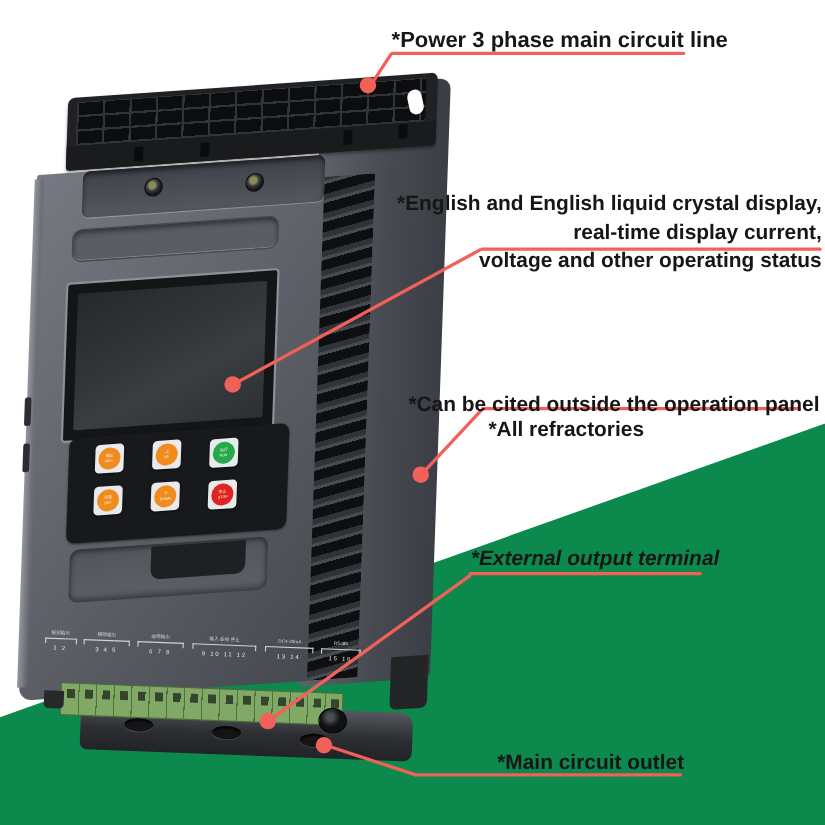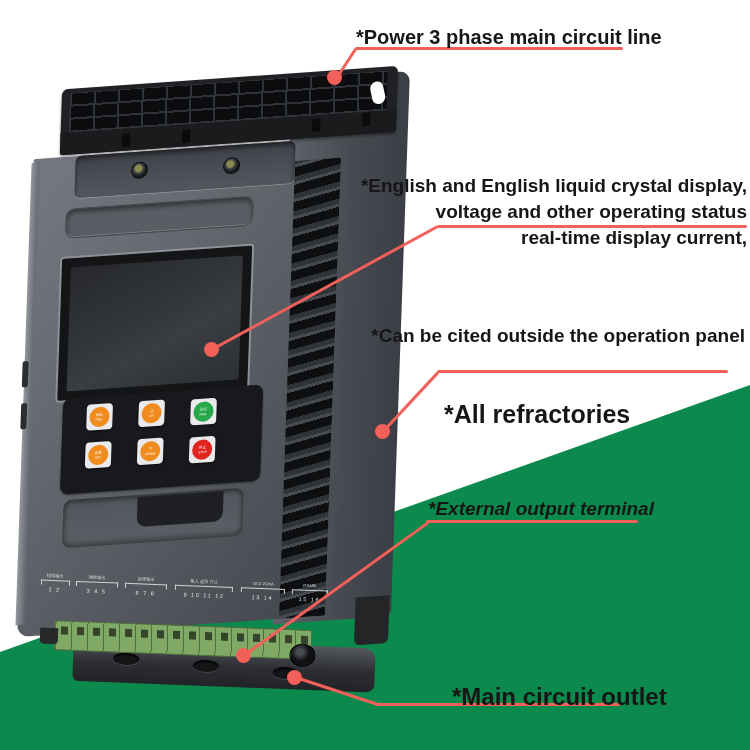--- a/index.html
+++ b/index.html
@@ -92,24 +92,24 @@
   
   .leader{position:absolute;height:3px;background:var(--leader,#f2605a);border-radius:2px;
           transform-origin:0 50%;z-index:40;}
   .dot{position:absolute;width:15px;height:15px;border-radius:50%;
        background:var(--leader,#f2605a);z-index:41;}
 
   
   .ann{position:absolute;color:#161616;font-weight:700;z-index:50;white-space:nowrap;}
   #t-power{left:356px;top:26px;font-size:20px;}
   #t-display{right:3px;top:173px;font-size:19px;text-align:right;line-height:26px;}
-  #t-panel{right:5px;top:325px;font-size:19px;}
-  #t-refract{left:444px;top:400px;font-size:25px;}
+  #t-panel{right:5px;top:358px;font-size:19px;}
+  #t-refract{left:444px;top:380px;font-size:19px;}
   #t-ext{left:428px;top:498px;font-size:19px;font-style:italic;}
-  #t-outlet{left:452px;top:683px;font-size:24px;}
+  #t-outlet{left:452px;top:683px;font-size:19px;}
 </style>
 </head>
 <body>
 
 <div id="scene">
 
   <div id="green-bg"></div>
 
   <div id="device-upper">
     <div class="side-face"></div>
@@ -247,22 +247,22 @@
   <div class="dot" style="left:327px;top:70px"></div>
   <div class="dot" style="left:204px;top:342px"></div>
   <div class="dot" style="left:375px;top:424px"></div>
   <div class="dot" style="left:236px;top:648px"></div>
   <div class="dot" style="left:287px;top:670px"></div>
 
   <div class="ann" id="t-power">*Power 3 phase main circuit line</div>
 
   <div class="ann" id="t-display">
     <div>*English and English liquid crystal display,</div>
+    <div>real-time display current,</div>
     <div>voltage and other operating status</div>
-    <div>real-time display current,</div>
   </div>
 
   <div class="ann" id="t-panel">*Can be cited outside the operation panel</div>
   <div class="ann" id="t-refract">*All refractories</div>
   <div class="ann" id="t-ext">*External output terminal</div>
   <div class="ann" id="t-outlet">*Main circuit outlet</div>
 
 </div>
 
 </body></html>

